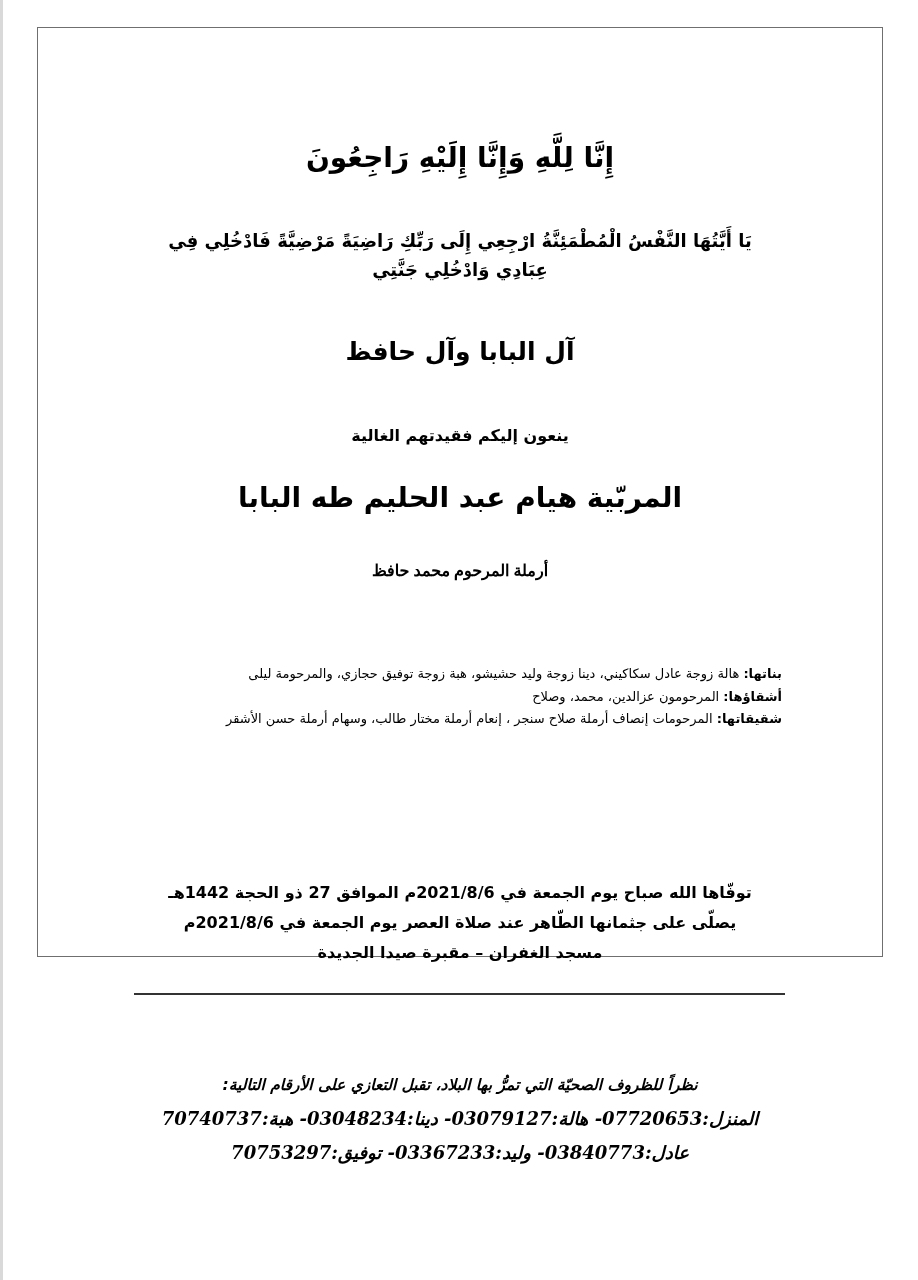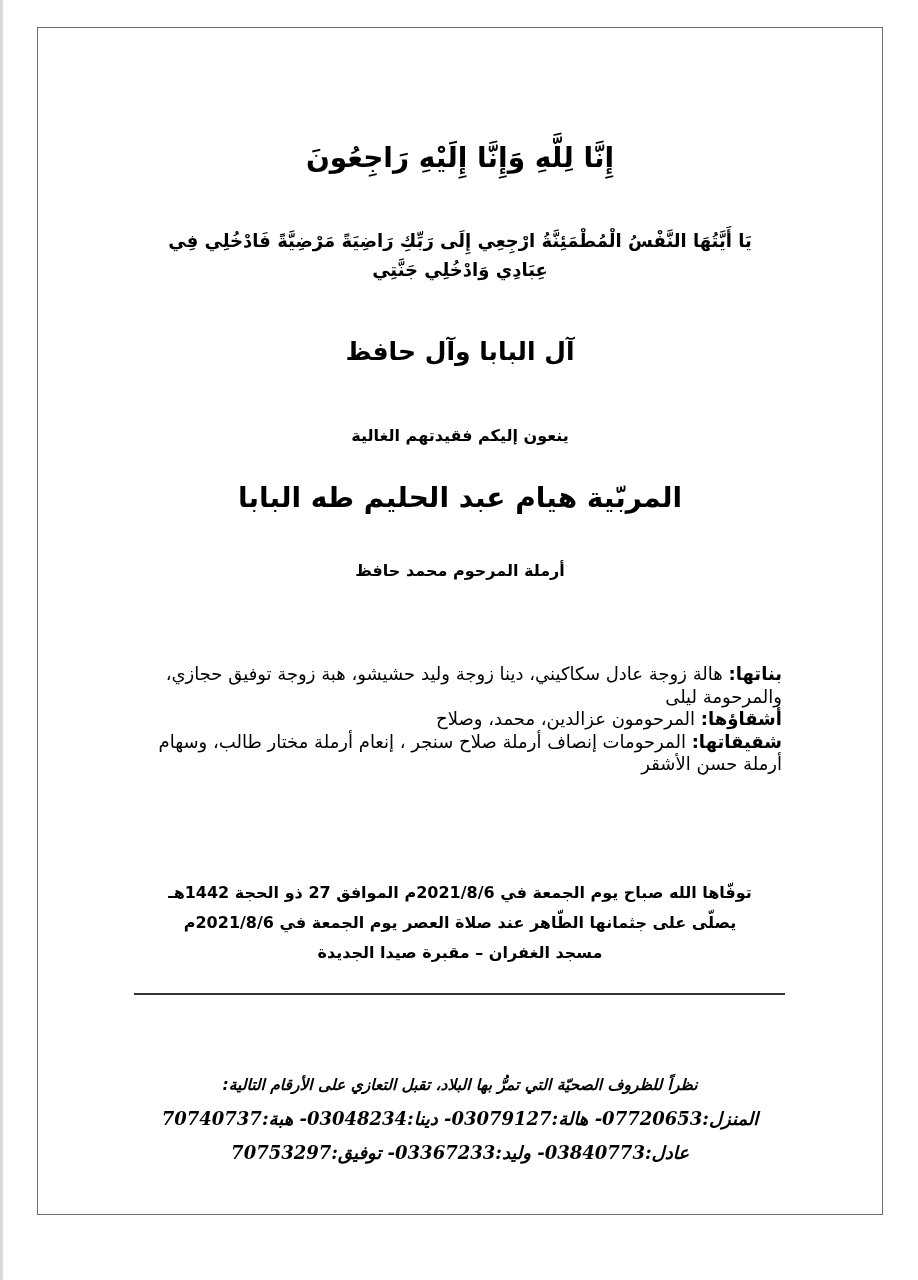--- a/index.html
+++ b/index.html
@@ -19,21 +19,21 @@
       position: absolute;
       left: 0; top: 0;
       width: 3px; height: 1280px;
       background: #d9d9d9;
     }
     .frame {
       position: absolute;
       left: 37px;
       top: 27px;
       width: 846px;
-      height: 1188px;
+      height: 930px;
       border: 1.5px solid #6f6f6f;
       box-sizing: border-box;
       background: #fff;
     }
     .abs {
       position: absolute;
       direction: rtl;
       white-space: nowrap;
     }
     .center {
@@ -71,27 +71,28 @@
     .deceased-name {
       top: 437px;
       font-size: 28px;
       font-weight: bold;
       margin-top: 16px;
     }
     .widow-of {
       top: 533px;
       font-size: 16px;
       font-weight: bold;
+      font-family: Liberation Serif, serif;
     }
     .relatives {
       top: 635px;
       right: 100px;
       left: 100px;
       white-space: normal;
-      font-size: 18px;
+      font-size: 13px;
       line-height: 22.5px;
       text-align: right;
     }
     .relatives .row { display: block; }
     .relatives .lbl { font-weight: bold; }
 
     .dates {
       top: 850px;
       font-size: 16px;
       font-weight: bold;

